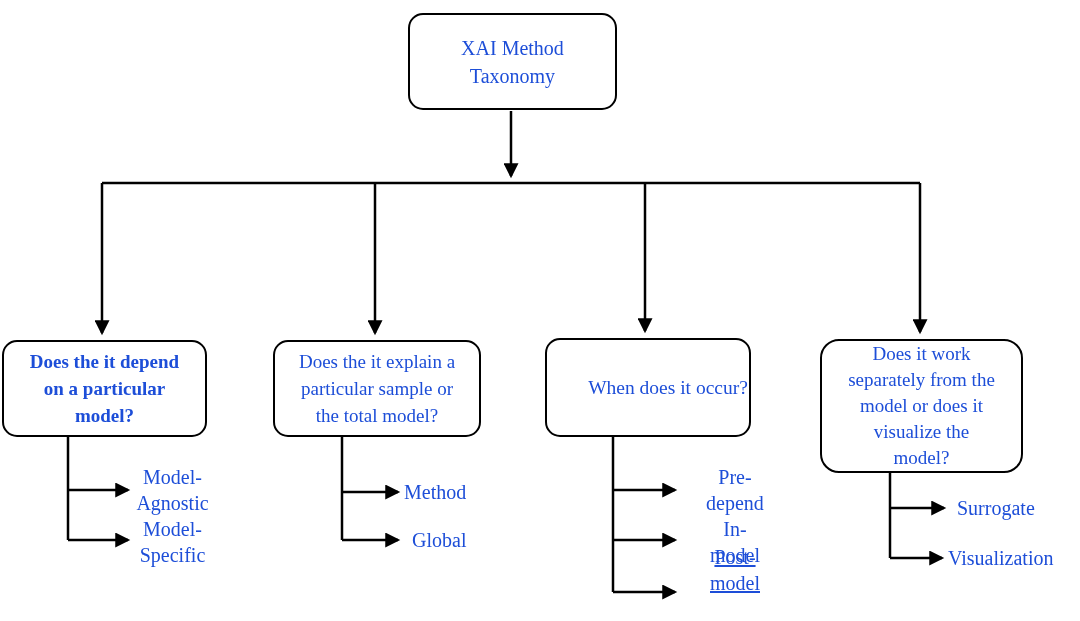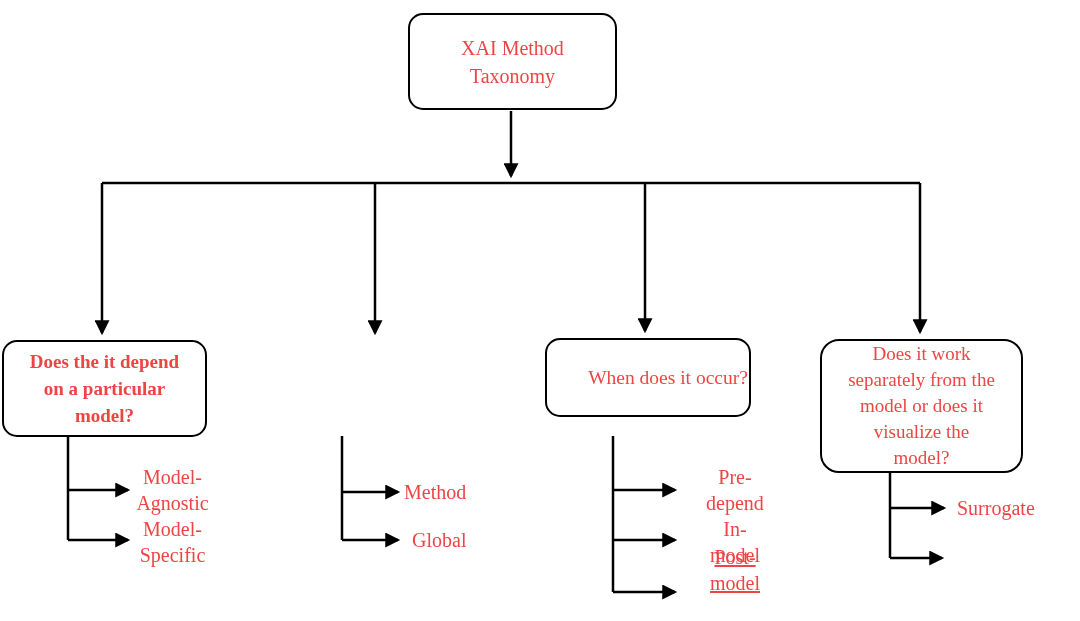--- a/index.html
+++ b/index.html
@@ -6,21 +6,21 @@
     margin: 0;
     padding: 0;
     background: #ffffff;
   }
   .canvas {
     position: relative;
     width: 1080px;
     height: 621px;
     background: #ffffff;
     font-family: "Liberation Serif", "DejaVu Serif", serif;
-    color: #ef4444;
+    color: #1d4ed8;
     overflow: hidden;
   }
   .connectors {
     position: absolute;
     left: 0;
     top: 0;
     width: 1080px;
     height: 621px;
   }
   .node {
@@ -45,21 +45,21 @@
     width: 205px; height: 97px;
     font-size: 19px; line-height: 27px; font-weight: bold;
   }
   .node-q2 {
     left: 273px; top: 340px;
     width: 208px; height: 97px;
     font-size: 19px; line-height: 27px;
   }
   .node-q3 {
     left: 545px; top: 338px;
-    width: 206px; height: 79px;
+    width: 206px; height: 99px;
     font-size: 19.5px; line-height: 27px; padding-left: 40px;
   }
   .node-q4 {
     left: 820px; top: 339px;
     width: 203px; height: 134px;
     font-size: 19px; line-height: 26px; border-radius: 19px;
   }
   .leaf {
     position: absolute;
     font-size: 20px;
@@ -117,20 +117,23 @@
       <path d="M890 558 L942 558" marker-end="url(#arrow)"></path>
     </g>
   </svg>
 
   <div class="node node-root">XAI Method
 Taxonomy</div>
 
   <div class="node node-q1">Does the it depend
 on a particular
 model?</div>
+  <div class="node node-q2">Does the it explain a
+particular sample or
+the total model?</div>
   <div class="node node-q3">When does it occur?</div>
   <div class="node node-q4">Does it work
 separately from the
 model or does it
 visualize the
 model?</div>
 
   <div class="leaf leaf-1a">Model-
 Agnostic</div>
   <div class="leaf leaf-1b">Model-
@@ -140,14 +143,15 @@
   <div class="leaf leaf-2b">Global</div>
 
   <div class="leaf leaf-3a">Pre-
 depend</div>
   <div class="leaf leaf-3b">In-
 model</div>
   <div class="leaf leaf-3c">Post-
 model</div>
 
   <div class="leaf leaf-4a">Surrogate</div>
+  <div class="leaf leaf-4b">Visualization</div>
 
 </div>
 
 </body></html>

